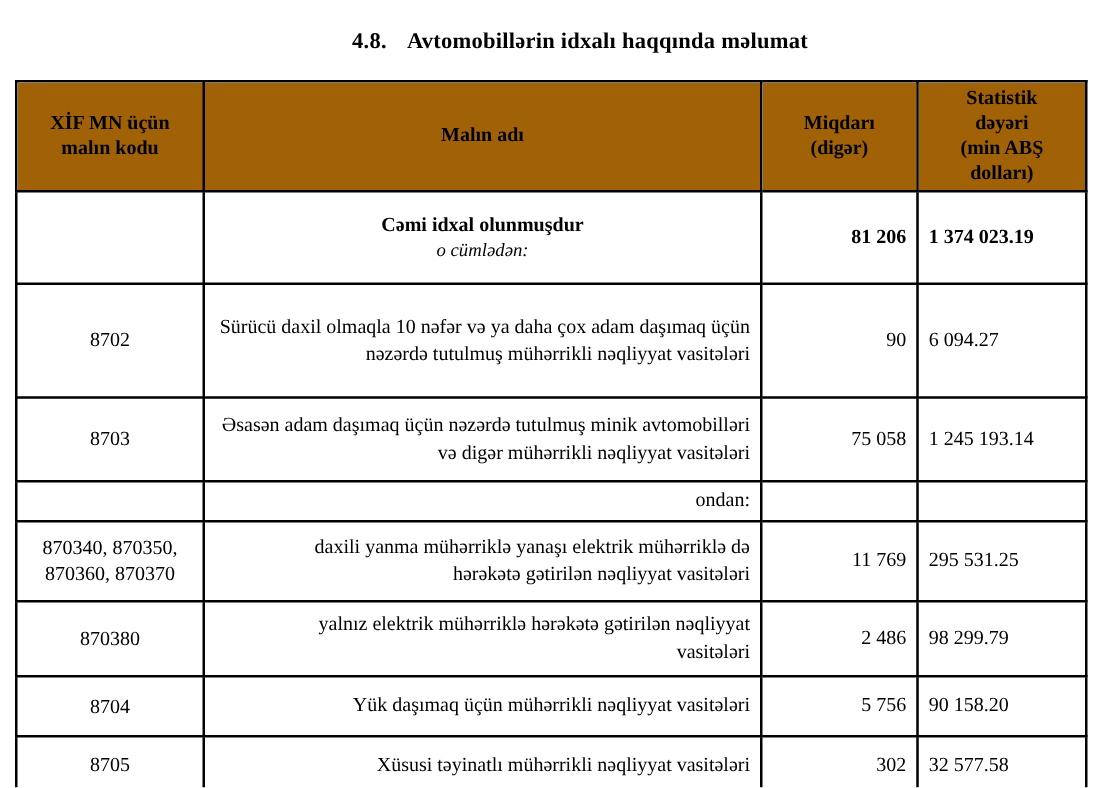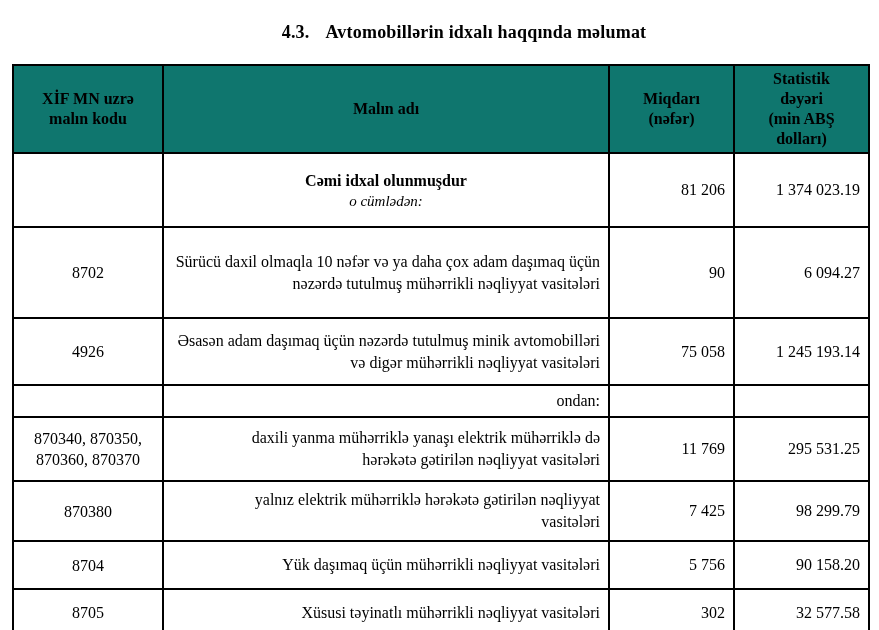--- a/index.html
+++ b/index.html
@@ -37,89 +37,89 @@
     table-layout: fixed;
   }
   .imports th, .imports td {
     border: 2px solid #000000;
     vertical-align: middle;
     font-size: 16px;
     padding: 3px 8px;
     overflow: hidden;
   }
   .imports thead th {
-    background: #0f766e;
+    background: #a16207;
     font-weight: bold;
     height: 80px;
     padding: 3px 4px;
   }
   .hline { display: block; text-align: center; line-height: 20px; }
 
   .col-code  { width: 150px; }
   .col-name  { width: 446px; }
   .col-qty   { width: 125px; }
   .col-value { width: 135px; }
 
   .code-cell  { text-align: center; line-height: 21px; }
   .name-cell  { text-align: right; line-height: 22px; padding-left: 9px; padding-right: 10px; }
   .qty-cell   { text-align: right; padding-right: 26px; }
-  .value-cell { text-align: right; padding-right: 12px; }
+  .value-cell { text-align: left; padding-right: 12px; }
   .code-line  { display: block; }
 
   tr.r0 { height: 74px; padding-left: 40px; }
   tr.r1 { height: 91px; }
   tr.r2 { height: 67px; }
   tr.r3 { height: 32px; }
   tr.r4 { height: 64px; }
   tr.r5 { height: 60px; padding-left: 20px; }
   tr.r6 { height: 48px; margin-left: 28px; }
   tr.r7 { height: 47px; }
 
   tr.r0 .name-cell { text-align: center; }
   tr.r0 .main-name { font-weight: bold; display: block; }
-  tr.r0 .qty-cell, tr.r0 .value-cell { font-weight: normal; margin-top: 16px; }
+  tr.r0 .qty-cell, tr.r0 .value-cell { font-weight: bold; margin-top: 16px; }
   .subname {
     display: block;
     font-style: italic;
     font-weight: normal;
     font-size: 15px;
     line-height: 19px;
   }
   tr.r3 .name-cell { }
   tr.r4 .name-cell { padding-left: 52px; }
   tr.r5 .name-cell { text-indent: 26px; }
 </style>
 </head>
 <body>
 
 <div class="page">
 
   <div class="page-title">
-    <span class="title-num">4.3.</span><span>Avtomobillərin idxalı haqqında məlumat</span>
+    <span class="title-num">4.8.</span><span>Avtomobillərin idxalı haqqında məlumat</span>
   </div>
 
   <table class="imports">
     <colgroup>
       <col class="col-code">
         <col class="col-name">
         <col class="col-qty">
         <col class="col-value">
     </colgroup>
     <thead>
       <tr>
         <th>
-          <span class="hline">XİF MN uzrə</span>
+          <span class="hline">XİF MN üçün</span>
           <span class="hline">malın kodu</span>
         </th>
         <th>
           <span class="hline">Malın adı</span>
         </th>
         <th>
           <span class="hline">Miqdarı</span>
-          <span class="hline">(nəfər)</span>
+          <span class="hline">(digər)</span>
         </th>
         <th>
           <span class="hline">Statistik</span>
           <span class="hline">dəyəri</span>
           <span class="hline">(min ABŞ</span>
           <span class="hline">dolları)</span>
         </th>
       </tr>
     </thead>
     <tbody>
@@ -132,21 +132,21 @@
         <td class="qty-cell">81 206</td>
         <td class="value-cell">1 374 023.19</td>
       </tr>
       <tr class="r1">
         <td class="code-cell">8702</td>
         <td class="name-cell">Sürücü daxil olmaqla 10 nəfər və ya daha çox adam daşımaq üçün nəzərdə tutulmuş mühərrikli nəqliyyat vasitələri</td>
         <td class="qty-cell">90</td>
         <td class="value-cell">6 094.27</td>
       </tr>
       <tr class="r2">
-        <td class="code-cell">4926</td>
+        <td class="code-cell">8703</td>
         <td class="name-cell">Əsasən adam daşımaq üçün nəzərdə tutulmuş minik avtomobilləri və digər mühərrikli nəqliyyat vasitələri</td>
         <td class="qty-cell">75 058</td>
         <td class="value-cell">1 245 193.14</td>
       </tr>
       <tr class="r3">
         <td class="code-cell"></td>
         <td class="name-cell">ondan:</td>
         <td class="qty-cell"></td>
         <td class="value-cell"></td>
       </tr>
@@ -155,21 +155,21 @@
           <span class="code-line">870340, 870350,</span>
           <span class="code-line">870360, 870370</span>
         </td>
         <td class="name-cell">daxili yanma mühərriklə yanaşı elektrik mühərriklə də hərəkətə gətirilən nəqliyyat vasitələri</td>
         <td class="qty-cell">11 769</td>
         <td class="value-cell">295 531.25</td>
       </tr>
       <tr class="r5">
         <td class="code-cell">870380</td>
         <td class="name-cell">yalnız elektrik mühərriklə hərəkətə gətirilən nəqliyyat vasitələri</td>
-        <td class="qty-cell">7 425</td>
+        <td class="qty-cell">2 486</td>
         <td class="value-cell">98 299.79</td>
       </tr>
       <tr class="r6">
         <td class="code-cell">8704</td>
         <td class="name-cell">Yük daşımaq üçün mühərrikli nəqliyyat vasitələri</td>
         <td class="qty-cell">5 756</td>
         <td class="value-cell">90 158.20</td>
       </tr>
       <tr class="r7">
         <td class="code-cell">8705</td>

